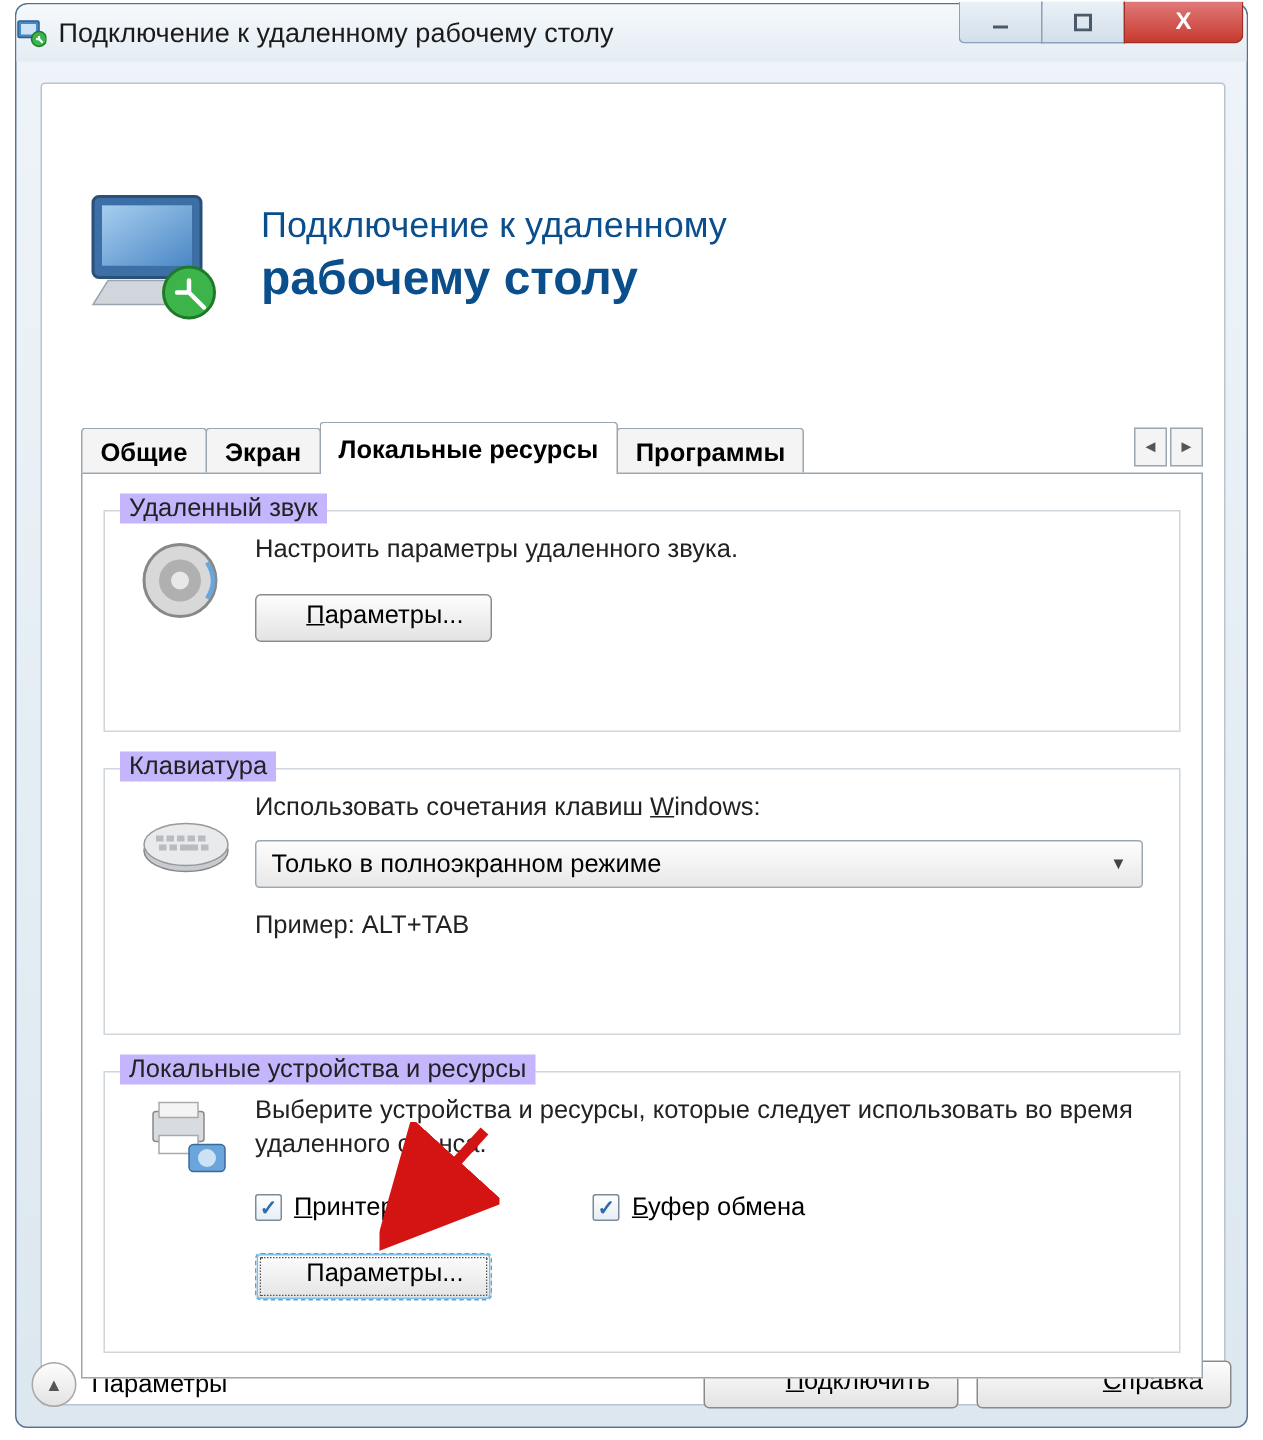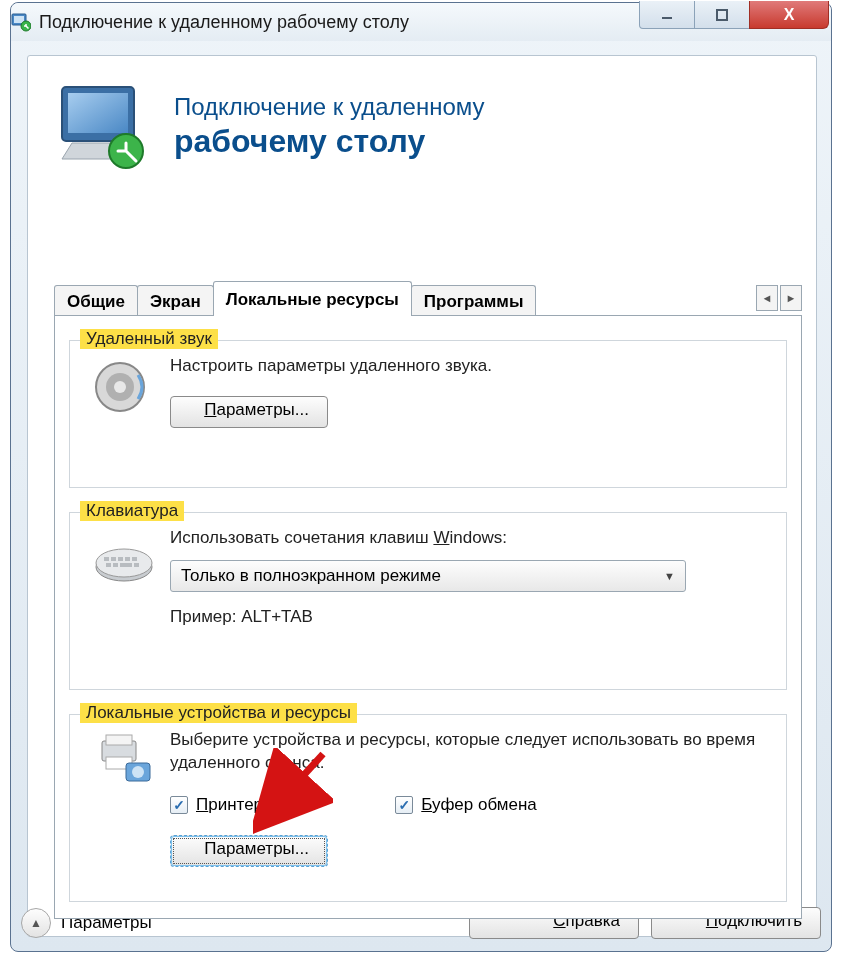--- a/index.html
+++ b/index.html
@@ -27,21 +27,21 @@
 .win-btn.close {
   width: 80px; border-bottom-right-radius:6px;
   background: linear-gradient(to bottom,#e07a7a,#c83a2e); color:#fff; border-color:#a02e24;
 }
 .win-btn.close span{font-size:16px;font-weight:bold;}
 
 .content-frame {
   position:absolute; left:16px; top:52px; width:790px; height:882px;
   background:#fff; border:1px solid #b8c5d1; border-radius:3px;
 }
-.banner { height:140px; display:flex; align-items:center; padding:10px 26px; }
+.banner { height:140px; display:flex; align-items:center; padding:10px 26px;margin-top:44px; }
 .banner-icon { width:100px; height:90px; margin-right:20px; position:relative; }
 .banner-text { color:#0a4e8c; }
 .banner-l1 { font-size:24px; font-weight:400; }
 .banner-l2 { font-size:32px; font-weight:700; margin-top:2px; }
 
 .tabs-row {
   position:absolute; left:26px; top:225px; width:748px; height:35px; display:flex;
 }
 .tab {
   border:1px solid #9aa7b2; border-bottom:none; background:#f4f4f4;
@@ -57,21 +57,21 @@
 .tab-body {
   position:absolute; left:26px; top:259px; width:748px; height:604px;
   border:1px solid #9aa7b2; background:#fff; z-index:1;
 }
 
 .groupbox {
   position:absolute; border:1px solid #cfd6dc; margin:0; padding:14px 16px 16px;
   left:14px; width:718px;
 }
 .gb-legend {
-  position:absolute; top:-12px; left:10px; background:#fde047; padding:0 6px;
+  position:absolute; top:-12px; left:10px; background:#c4b5fd; padding:0 6px;
   font-size:17px; color:#222;
 }
 .gb1 { top:24px; height:148px; }
 .gb2 { top:196px; height:178px; }
 .gb3 { top:398px; height:188px; }
 
 .gb-row { display:flex; align-items:flex-start; padding-left:6px; }
 .gb-icon { width:64px; height:56px; flex-shrink:0; margin-right:14px; margin-top:4px; }
 .gb-right { flex:1; }
 .gb-text { font-size:17px; color:#222; line-height:1.35; }
@@ -79,21 +79,21 @@
 .btn {
   display:inline-block; min-width:158px; height:32px;
   border:1px solid #8a8a8a; border-radius:4px;
   background:linear-gradient(to bottom,#fdfdfd,#e3e3e3);
   font-size:17px; padding:3px 18px; text-align:right; cursor:default;
 }
 .btn.focus { border:1px solid #5aa3d6; box-shadow:0 0 0 1px #7cc0ec inset; border-style:dashed; }
 .btn.focus-outer { outline:1px dotted #555; outline-offset:-4px; }
 
 .combobox {
-  width:516px; height:32px; border:1px solid #9aa7b2; border-radius:3px;
+  width:592px; height:32px; border:1px solid #9aa7b2; border-radius:3px;
   background:linear-gradient(to bottom,#fdfdfd,#e8e8e8);
   display:flex; align-items:center; padding:14px 10px; justify-content:space-between;
   font-size:17px; margin-top:10px;
 }
 .combo-arrow { font-size:11px; color:#444; }
 
 .checkbox-row { display:flex; align-items:center; gap:8px; font-size:17px; }
 .chk {
   width:18px; height:18px; border:1px solid #7a8a99; border-radius:2px;
   background:linear-gradient(to bottom,#fff,#e6eef5);
@@ -284,17 +284,17 @@
 
     </div>
 
   </div>
 
   <div class="footer">
     <div class="collapse-btn">
       <span>▲</span>
     </div>
     <span class="footer-label">Параметры</span>
+    <span class="btn"><span class="u">П</span><span>одключить</span></span>
     <span class="btn"><span class="u">С</span><span>правка</span></span>
-    <span class="btn"><span class="u">П</span><span>одключить</span></span>
   </div>
 
 </div>
 
 </body></html>

